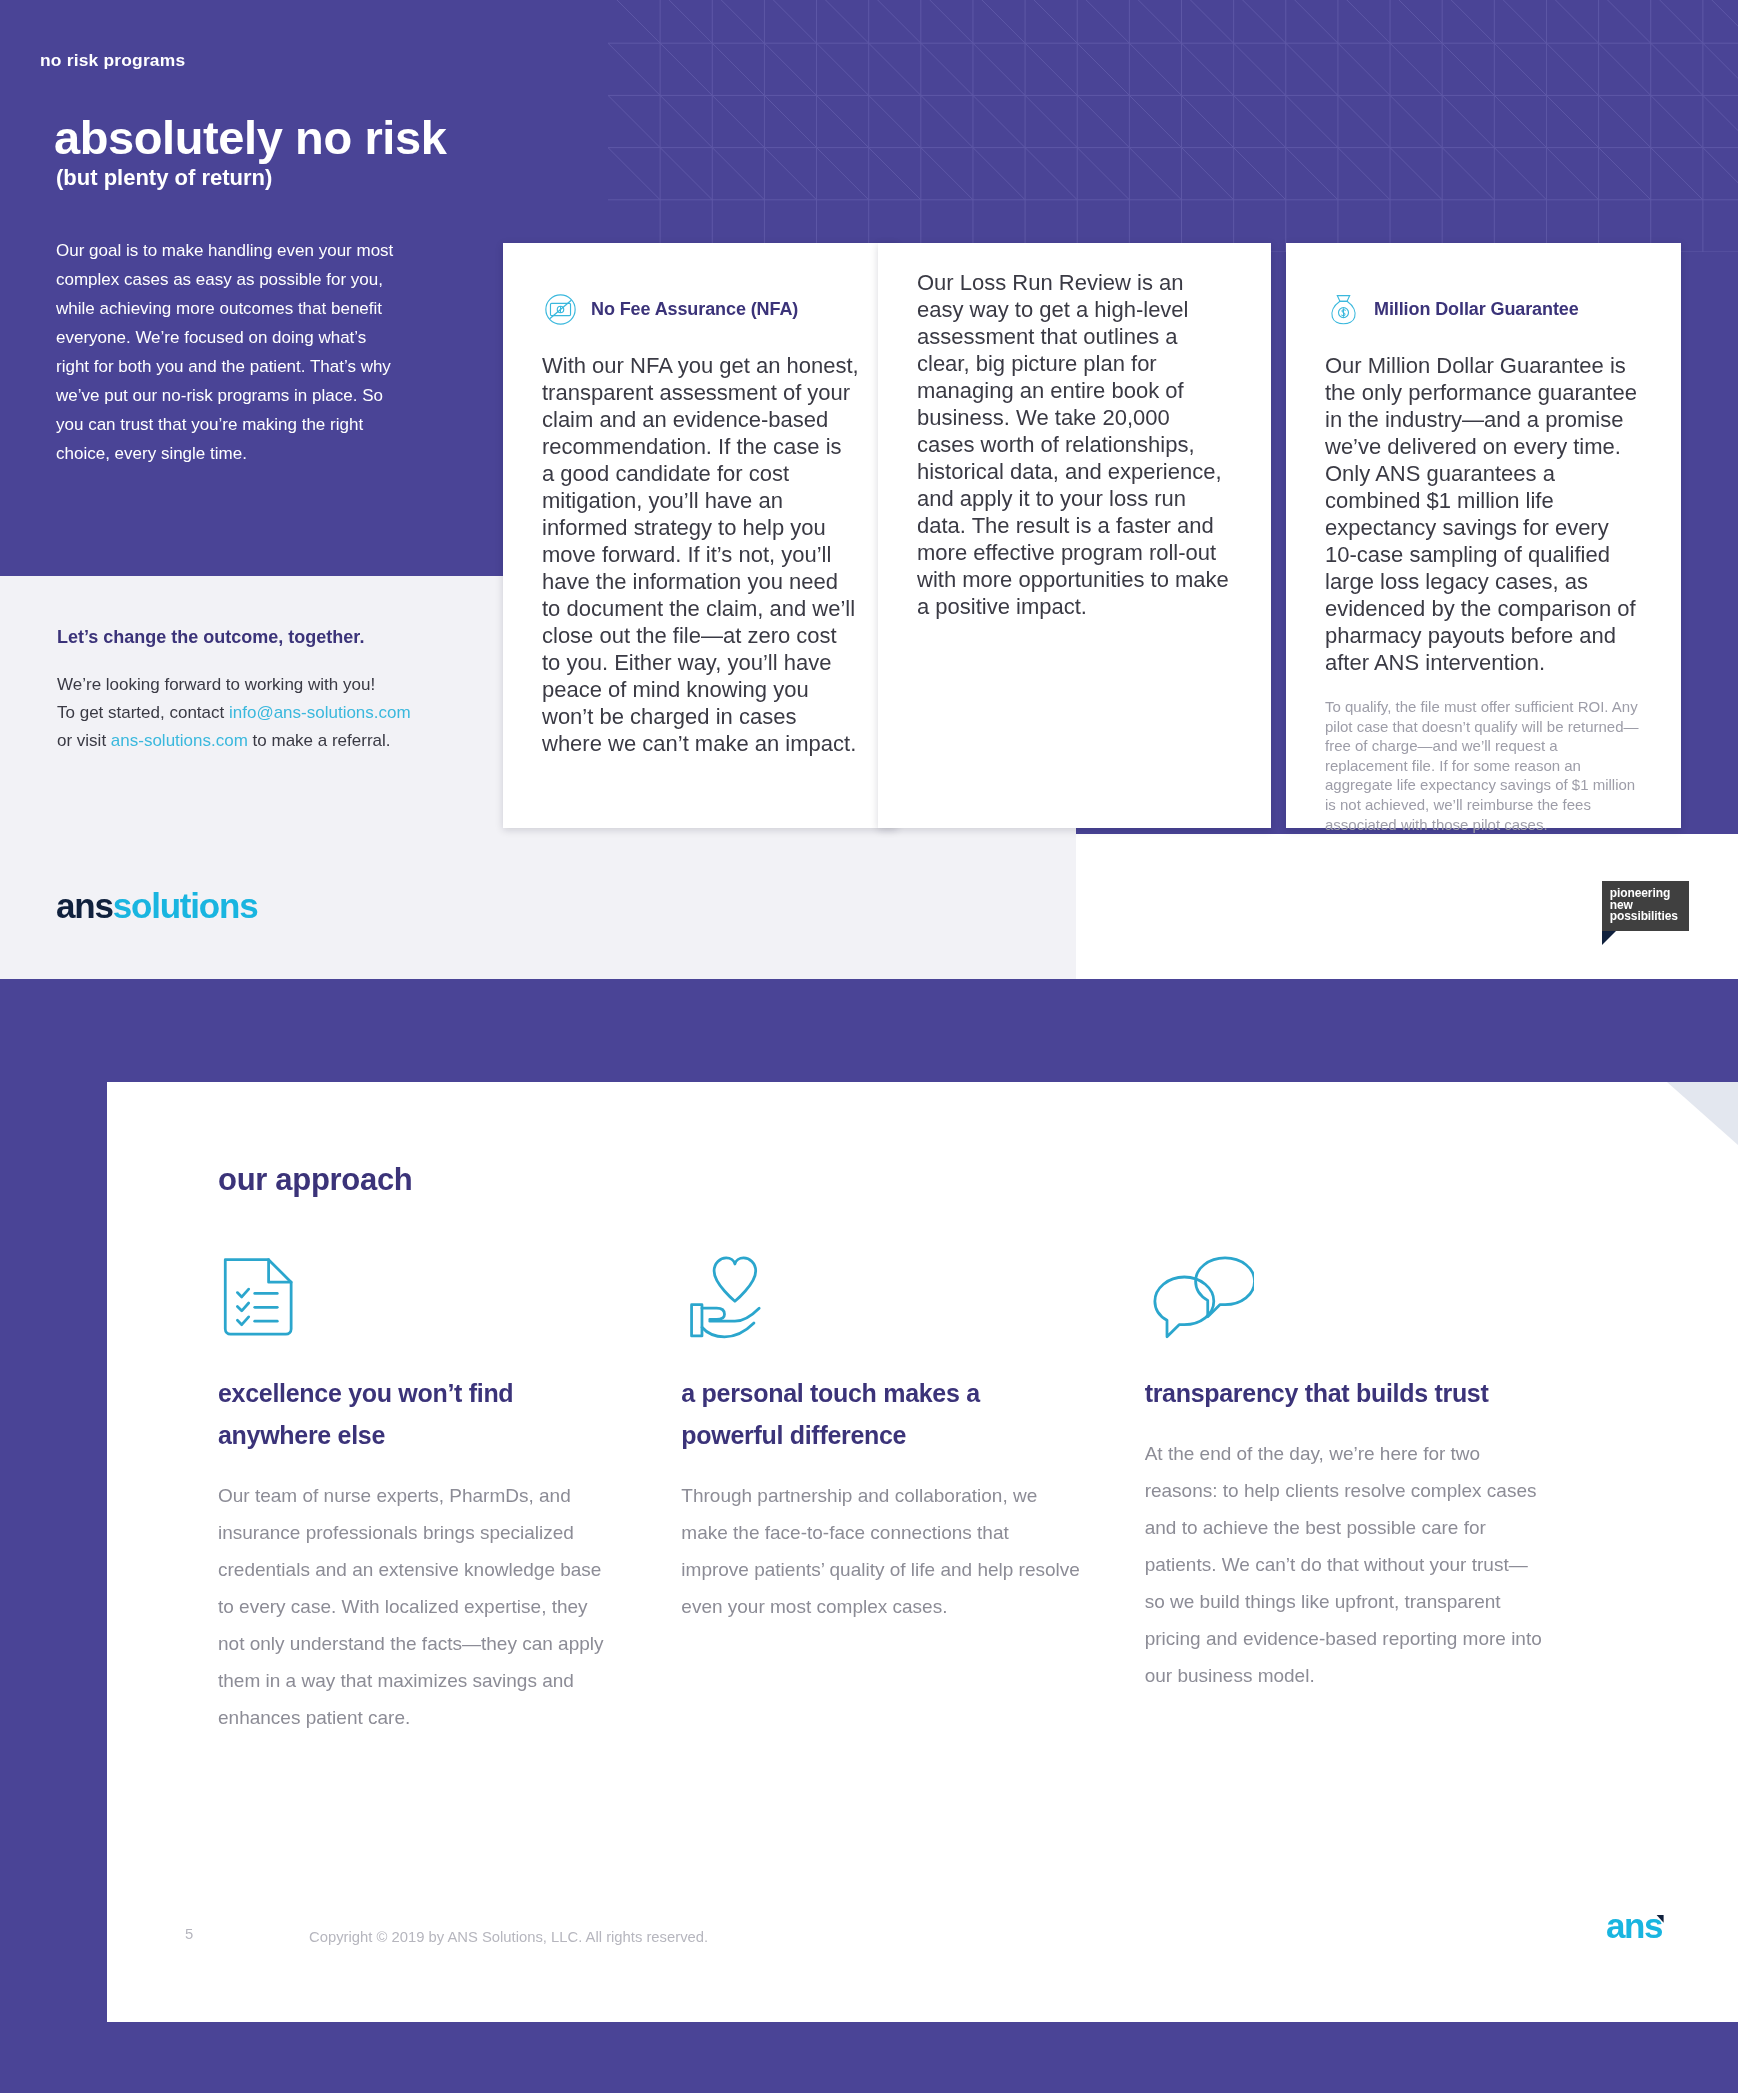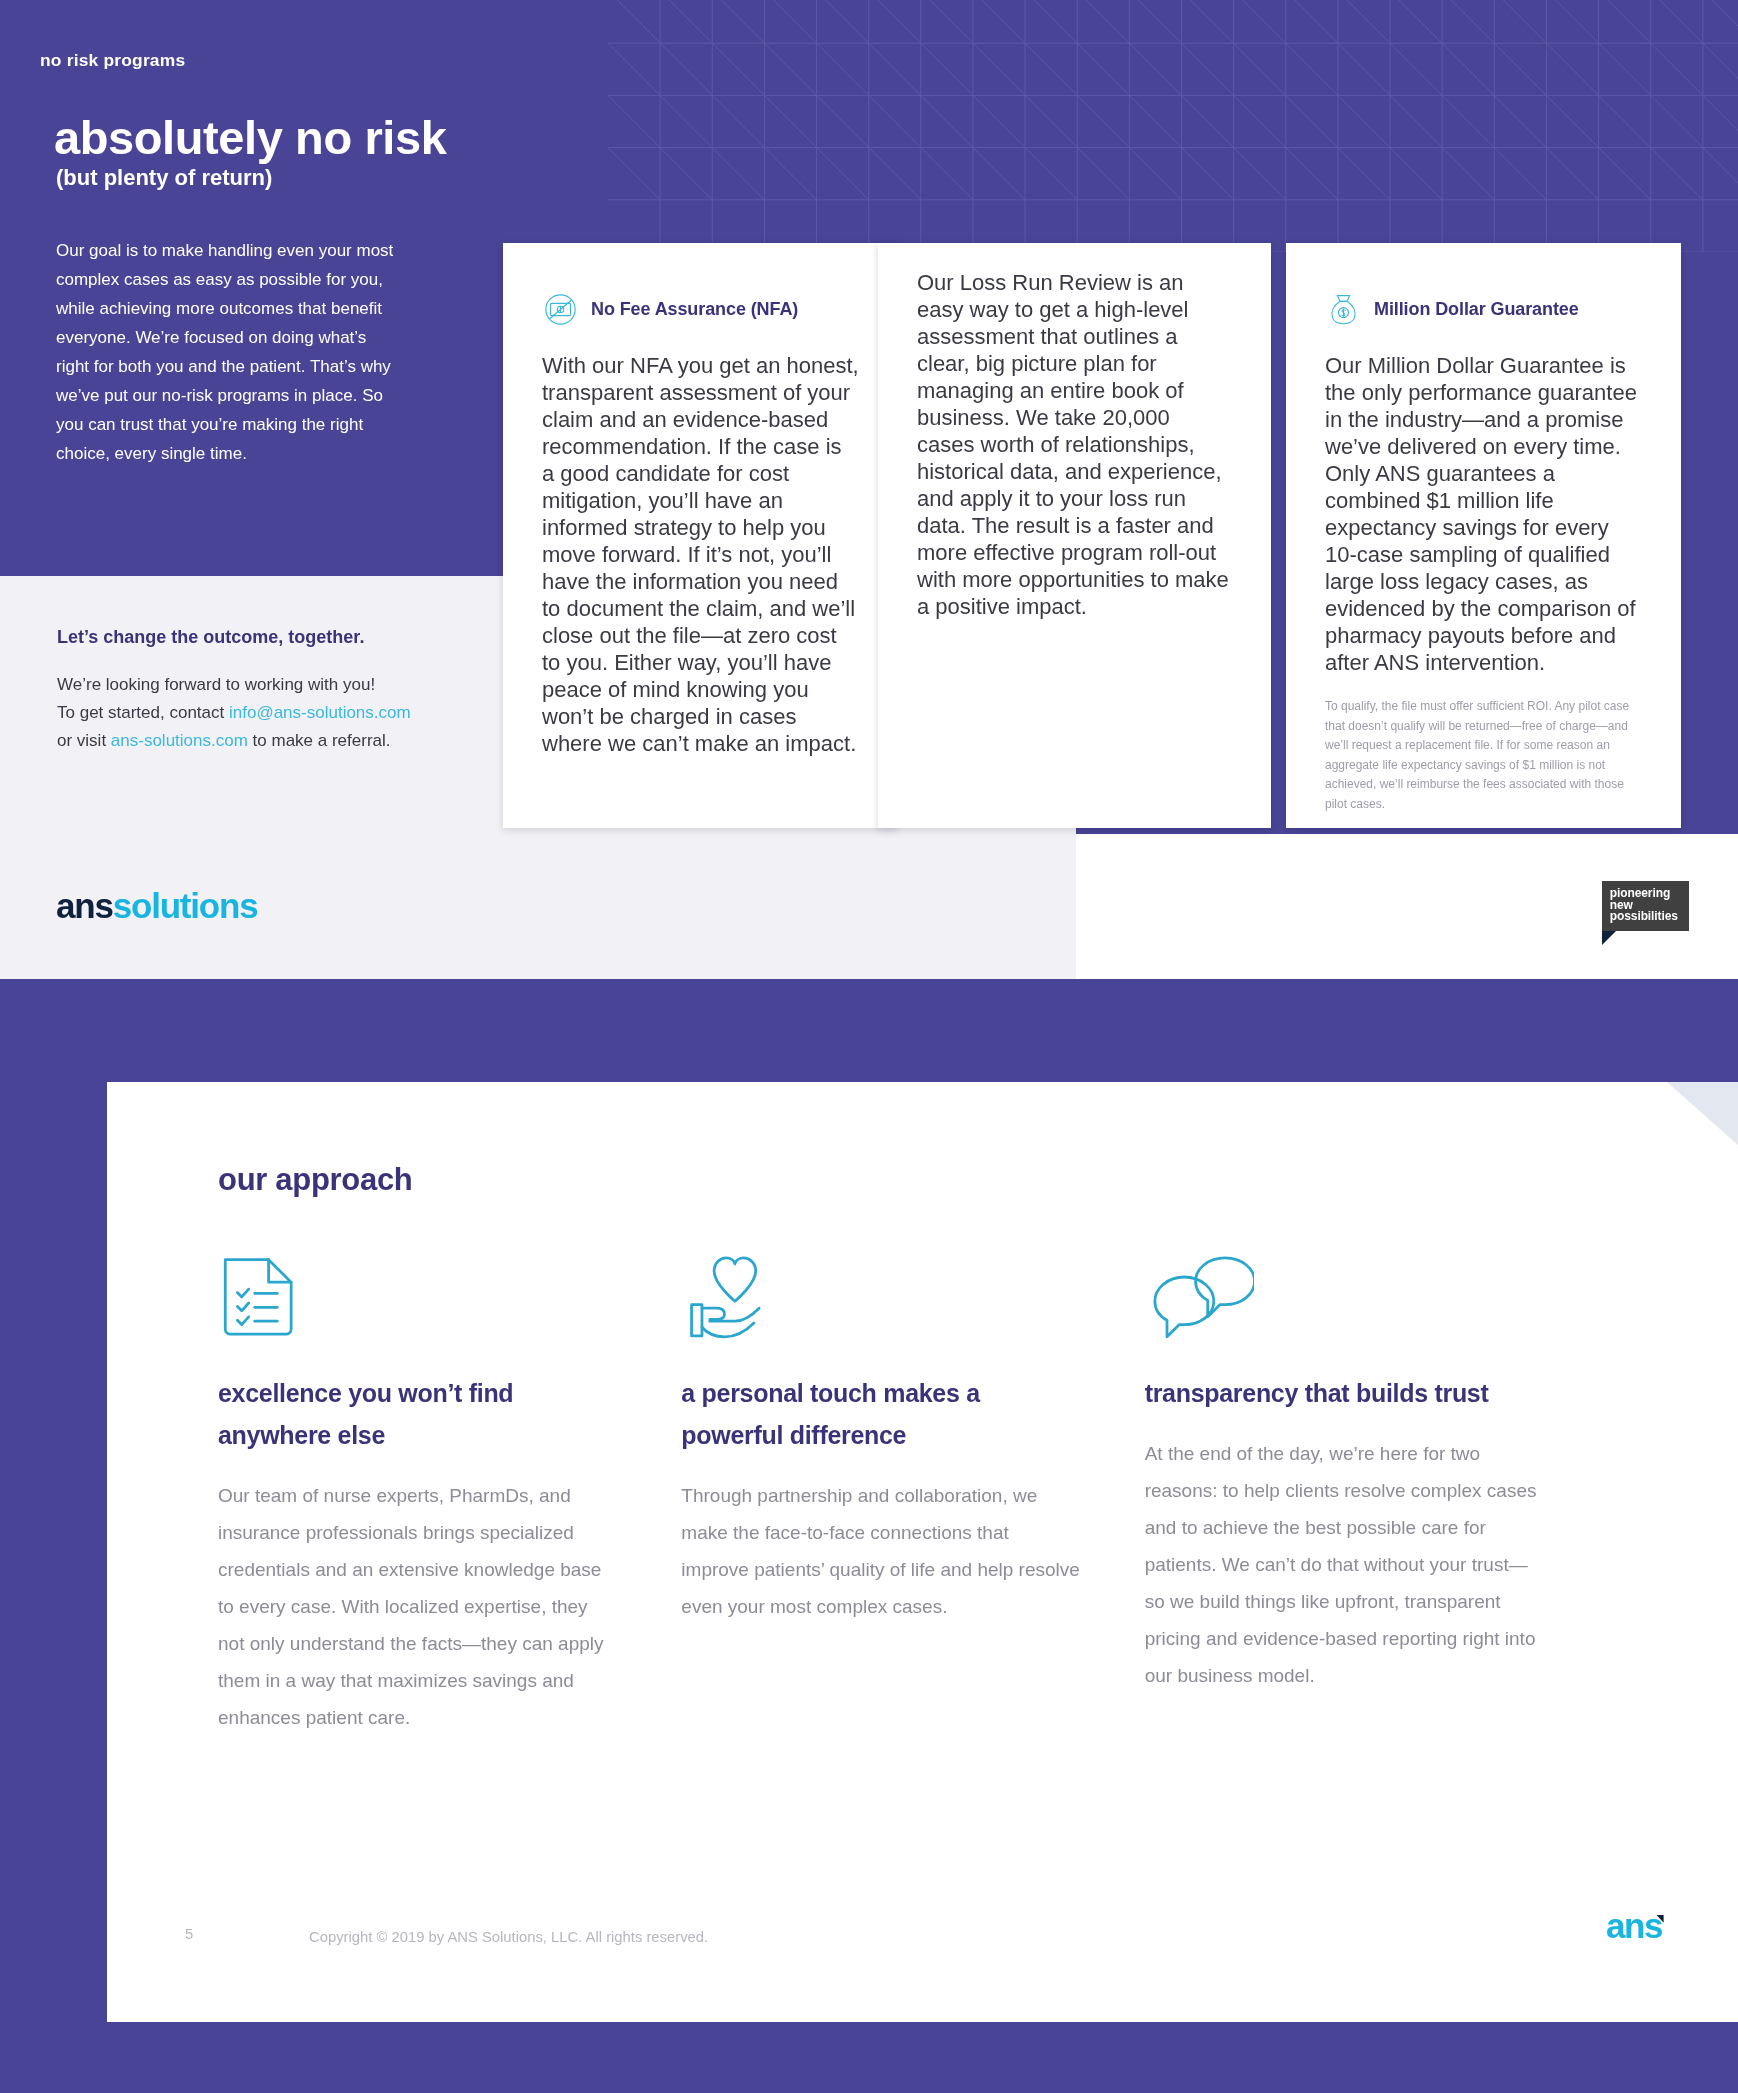--- a/index.html
+++ b/index.html
@@ -119,21 +119,21 @@
   .card-title {
     color: #3b3379; font-size: 18px; font-weight: bold;
     letter-spacing: -0.1px;
   }
   .card-body {
     padding: 26px 38px 0 39px;
     color: #3a3a44; font-size: 22px; line-height: 27px;
   }
   .card-fine {
     padding: 21px 40px 0 39px;
-    color: #9d9da8; font-size: 12px; line-height: 19.6px;
+    color: #9d9da8; font-size: 15px; line-height: 19.6px;
   }
 
   
   .lower-band {
     position: absolute; left: 0; top: 979px;
     width: 1738px; height: 1114px;
     background: #4a4496;
   }
 
   
@@ -345,21 +345,21 @@
         <svg width="109" height="91" viewBox="0 0 125 105">
           <g fill="none" stroke="#2ba6cd" stroke-width="3.2" stroke-linecap="round" stroke-linejoin="round">
             <path d="M92 8 C73 8 58 20 58 35 C58 44 63 52 72 57 L72 76 L86 62
                      C88 62 90 62 92 62 C111 62 126 50 126 35 C126 20 111 8 92 8 Z"></path>
             <path d="M45 30 C26 30 11 43 11 58 C11 67 16 75 25 80 L25 99 L39 85
                      C41 85 43 85 45 85 C64 85 79 73 79 58 C79 43 64 30 45 30 Z"></path>
           </g>
         </svg>
       </div>
       <div class="col-head">transparency that builds trust</div>
-      <div class="col-body">At the end of the day, we’re here for two reasons: to help clients resolve complex cases and to achieve the best possible care for patients. We can’t do that without your trust—so we build things like upfront, transparent pricing and evidence-based reporting right into our business model.</div>
+      <div class="col-body">At the end of the day, we’re here for two reasons: to help clients resolve complex cases and to achieve the best possible care for patients. We can’t do that without your trust—so we build things like upfront, transparent pricing and evidence-based reporting more into our business model.</div>
     </div>
   </div>
 
   <div class="page-num">5</div>
   <div class="copyright">Copyright © 2019 by ANS Solutions, LLC. All rights reserved.</div>
   <div class="footer-logo">
     <span>ans</span><span class="tick"><svg width="14" height="14" viewBox="0 0 16 16">
           <path d="M3 1 L11 1 L11 10 Z" fill="#10213d"></path>
         </svg></span>
   </div>

